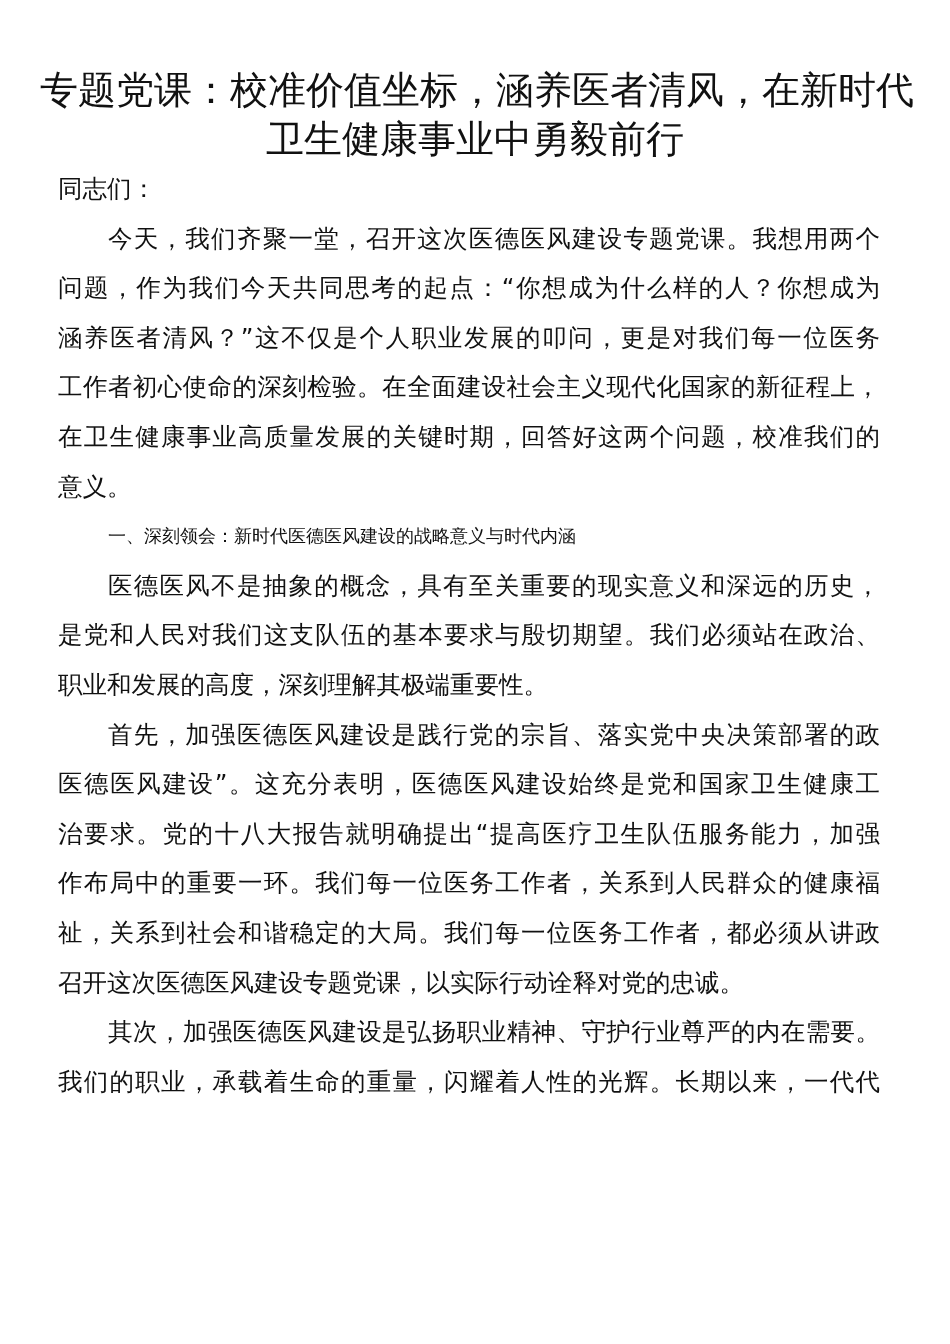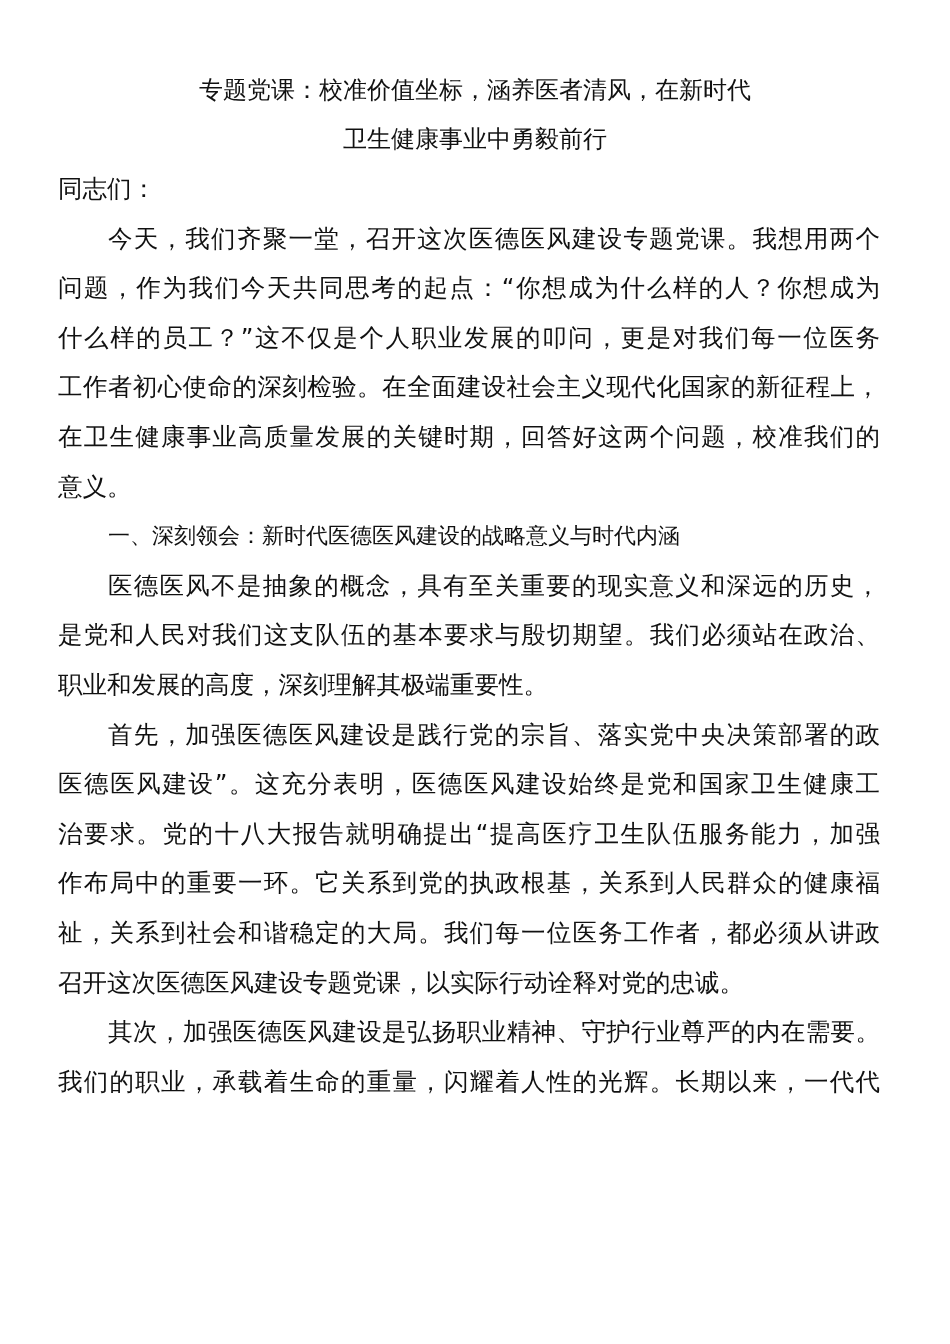--- a/index.html
+++ b/index.html
@@ -22,21 +22,21 @@
       width: 950px;
       height: 1344px;
       background: #ffffff;
     }
     .title {
       position: absolute;
       left: 40px;
       width: 870px;
       top: 66px;
       text-align: center;
-      font-size: 24px;
+      font-size: 38px;
       line-height: 49px;
       font-weight: normal;
       letter-spacing: 0px;
       margin: 0;
       color: #111111;
     }
     .title .tline {
       display: block;
       white-space: nowrap;
     }
@@ -58,60 +58,60 @@
     .line.last {
       text-align-last: left;
     }
     .line.indent {
       padding-left: 50px;
     }
     .salutation {
       text-align-last: left;
     }
     .section-heading {
-      font-size: 22px;
+      font-size: 18px;
       text-align-last: left;
     }
   </style>
 </head>
 <body>
 
 <div class="page">
   <h1 class="title">
     <span class="tline">专题党课：校准价值坐标，涵养医者清风，在新时代</span>
     <span class="tline">卫生健康事业中勇毅前行</span>
   </h1>
 
   <div class="body">
     <span class="line salutation">同志们：</span>
 
     <div>
       <span class="line indent">今天，我们齐聚一堂，召开这次医德医风建设专题党课。我想用两个</span>
       <span class="line">问题，作为我们今天共同思考的起点：“你想成为什么样的人？你想成为</span>
-      <span class="line">什么样的员工？”这不仅是个人职业发展的叩问，更是对我们每一位医务</span>
+      <span class="line">涵养医者清风？”这不仅是个人职业发展的叩问，更是对我们每一位医务</span>
       <span class="line">工作者初心使命的深刻检验。在全面建设社会主义现代化国家的新征程上，</span>
       <span class="line">在卫生健康事业高质量发展的关键时期，回答好这两个问题，校准我们的</span>
       <span class="line last">意义。</span>
     </div>
 
     <div>
       <span class="line indent section-heading">一、深刻领会：新时代医德医风建设的战略意义与时代内涵</span>
     </div>
 
     <div>
       <span class="line indent">医德医风不是抽象的概念，具有至关重要的现实意义和深远的历史，</span>
       <span class="line">是党和人民对我们这支队伍的基本要求与殷切期望。我们必须站在政治、</span>
       <span class="line last">职业和发展的高度，深刻理解其极端重要性。</span>
     </div>
 
     <div>
       <span class="line indent">首先，加强医德医风建设是践行党的宗旨、落实党中央决策部署的政</span>
       <span class="line">医德医风建设”。这充分表明，医德医风建设始终是党和国家卫生健康工</span>
       <span class="line">治要求。党的十八大报告就明确提出“提高医疗卫生队伍服务能力，加强</span>
-      <span class="line">作布局中的重要一环。它关系到党的执政根基，关系到人民群众的健康福</span>
+      <span class="line">作布局中的重要一环。我们每一位医务工作者，关系到人民群众的健康福</span>
       <span class="line">祉，关系到社会和谐稳定的大局。我们每一位医务工作者，都必须从讲政</span>
       <span class="line last">召开这次医德医风建设专题党课，以实际行动诠释对党的忠诚。</span>
     </div>
 
     <div>
       <span class="line indent">其次，加强医德医风建设是弘扬职业精神、守护行业尊严的内在需要。</span>
       <span class="line">我们的职业，承载着生命的重量，闪耀着人性的光辉。长期以来，一代代</span>
     </div>
   </div>
 </div>

